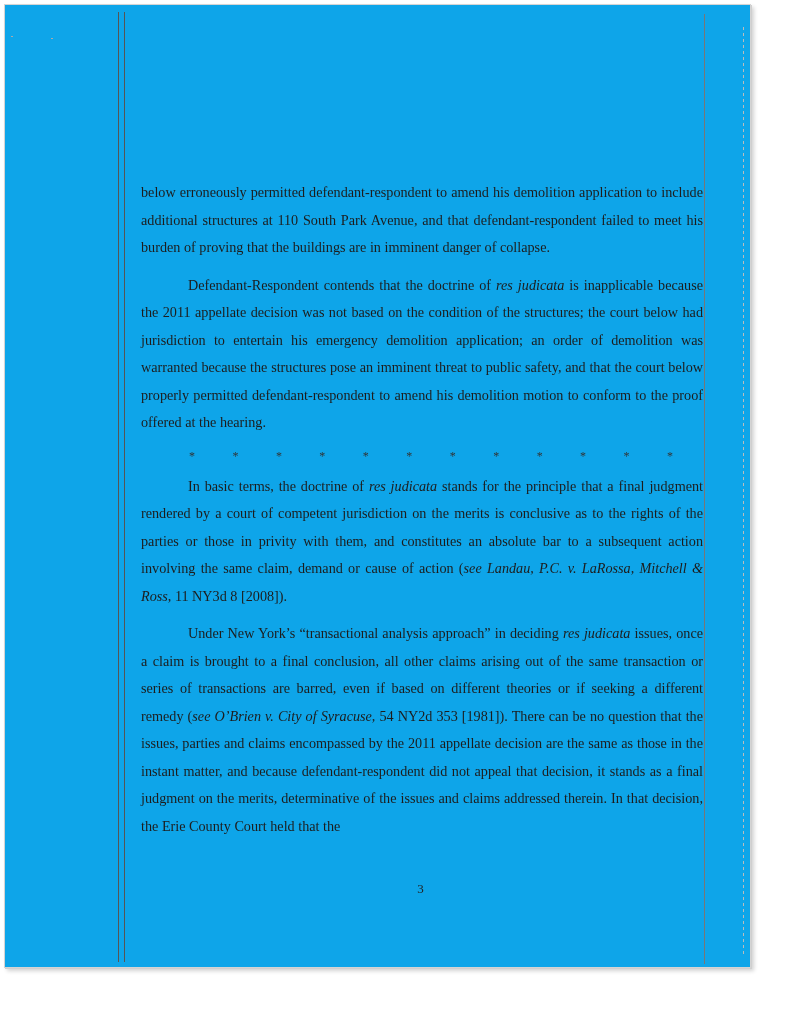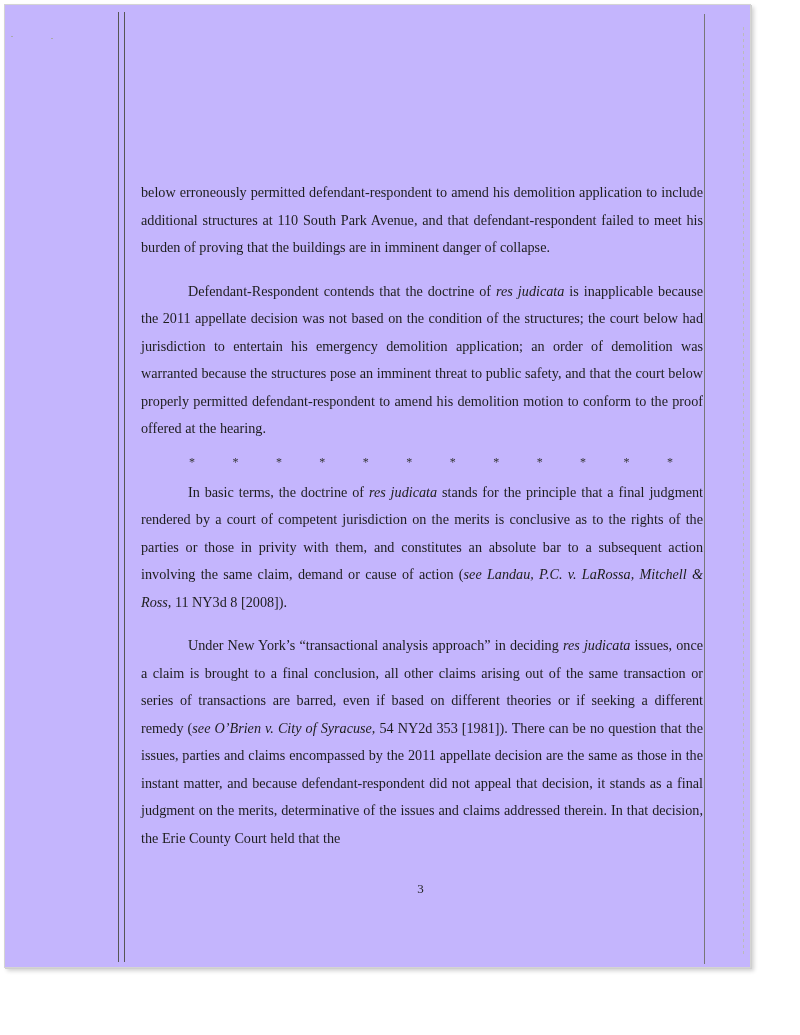--- a/index.html
+++ b/index.html
@@ -2,41 +2,41 @@
 <html><head>
 <meta charset="utf-8">
 <style>
   html, body { margin: 0; padding: 0; }
   body {
     width: 800px; height: 1035px; background: #ffffff; position: relative; overflow: hidden;
     font-family: "Liberation Serif", "DejaVu Serif", serif;
   }
   .page {
     position: absolute; left: 4px; top: 4px; width: 745px; height: 962px;
-    background: #c4b5fd;
+    background: #0ea5e9;
     border: 1px solid #d4d4d4;
     box-shadow: 1px 1px 0 #cfcfcf, 3px 3px 4px rgba(0,0,0,0.18);
   }
   .vline { position: absolute; width: 1px; background: #6a6a6a; }
   .vline.l1 { left: 113px; top: 7px; height: 950px; background:#555; }
   .vline.l2 { left: 119px; top: 7px; height: 950px; background:#555; }
   .vline.r1 { left: 699px; top: 9px; height: 950px; background:#777; width:1px; }
   .vline.r2 { left: 738px; top: 22px; height: 930px; background: repeating-linear-gradient(to bottom, #bbb 0 3px, transparent 3px 6px); }
   .speck { position:absolute; width:2px; height:1px; background:#aaa; }
   .speck.s1 { left: 6px; top: 31px; }
   .speck.s2 { left: 46px; top: 33px; }
 
   .text {
     position: absolute; left: 136px; top: 174px; width: 562px;
     font-size: 14.2px; line-height: 27.5px; color: #1d1d1d;
     text-align: justify;
   }
   .text p { margin: 0; }
   .text .indent { text-indent: 47px; }
-  .text p + p { margin-top: 16px; }
+  .text p + p { margin-top: 10px; }
   .stars {
     display: flex; justify-content: space-between; padding: 0 30px 0 48px;
     height: 34px; line-height: 34px; font-size: 12px; color: #333; margin-top: 2px; margin-bottom: 0px;
   }
   em { font-style: italic; }
   .pagenum {
     position: absolute; left: 0; top: 876px; width: 100%; text-align: center;
     font-size: 13px; color: #222; padding-left: 86px; box-sizing: border-box;
   }
 </style>

